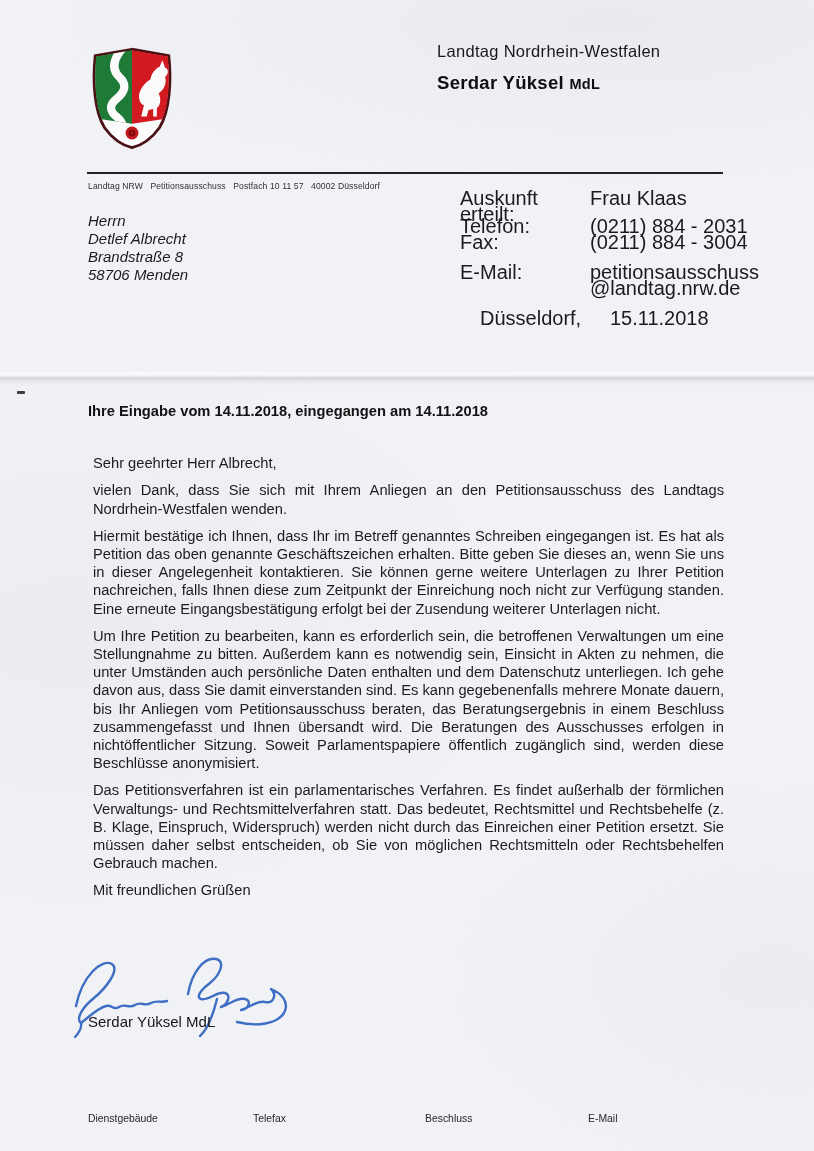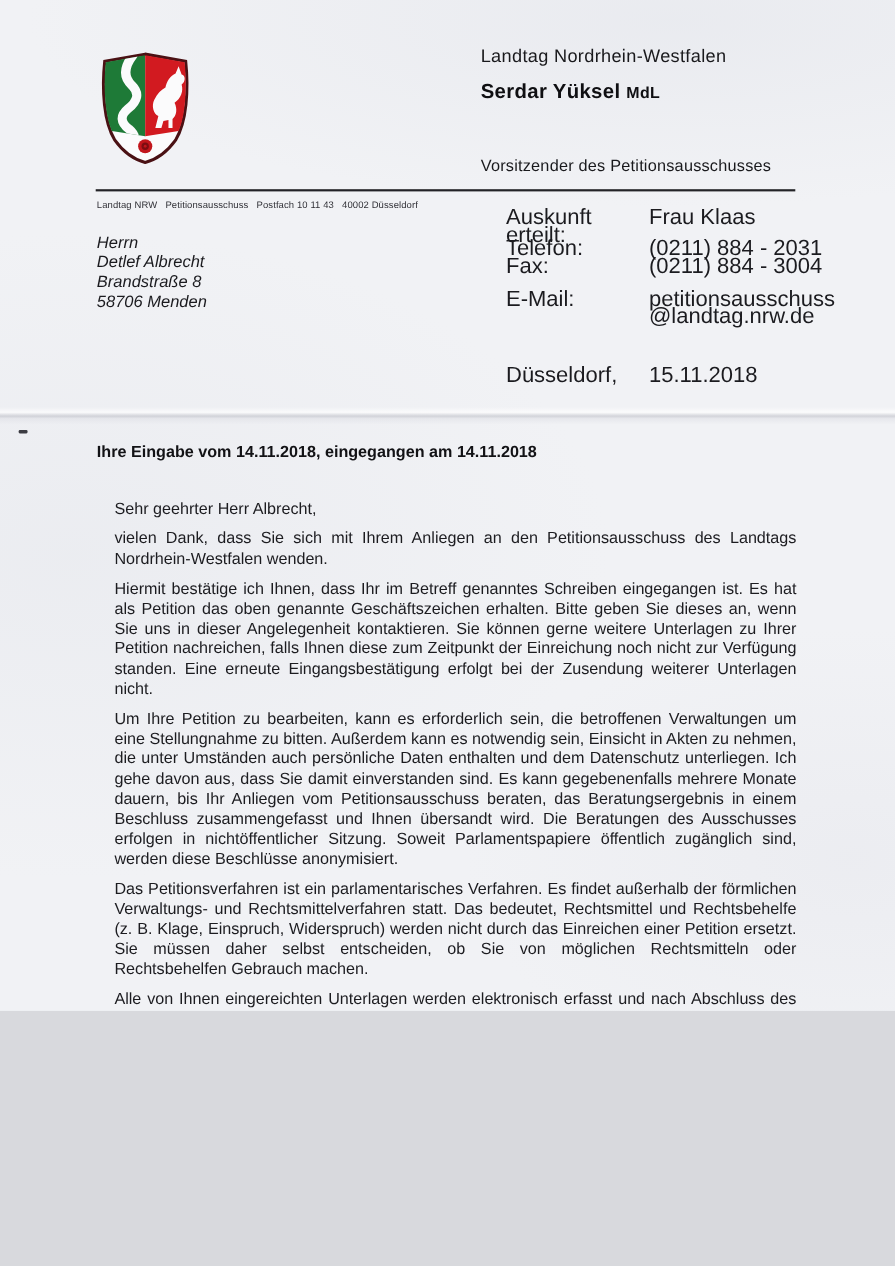--- a/index.html
+++ b/index.html
@@ -1,18 +1,18 @@
 <!DOCTYPE html>
 <html><head>
 <meta charset="utf-8">
 <style>
   html,body{margin:0;padding:0;background:#d8d9dd;}
   .page{
     position:relative;
-    width:814px;height:919px;
+    width:814px;height:1151px;
     margin:0 auto;
     background:#f1f2f5;
     background-image:
       radial-gradient(900px 260px at 75% 2%, rgba(227,229,235,.55), transparent 65%),
       radial-gradient(700px 420px at 8% 55%, rgba(226,228,234,.40), transparent 70%),
       radial-gradient(500px 300px at 95% 85%, rgba(229,230,236,.45), transparent 70%);
     font-family:"Liberation Sans","DejaVu Sans",sans-serif;
     color:#1d1d20;
     overflow:hidden;
   }
@@ -33,21 +33,21 @@
   .contact-row .val{display:inline-block;vertical-align:top;}
   .gz-bold{font-weight:700;}
   
   .crease{left:0;top:370px;width:814px;height:16px;
     background:linear-gradient(180deg, rgba(240,241,245,0) 0%, rgba(255,255,255,.7) 30%,
       rgba(168,170,180,.42) 52%, rgba(222,223,229,.55) 66%, rgba(240,241,245,0) 100%);}
   .scan-dash{left:17px;top:391px;width:8px;height:3px;background:#3c3c42;border-radius:1px;}
   
   .bodytext{left:88px;top:402px;width:636px;font-size:14.7px;line-height:18.2px;
     text-align:justify;color:#1c1c20;}
-  .bodytext p{margin:0 0 9px 16px;}
+  .bodytext p{margin:0 0 9px 5px;}
   .subject{font-weight:700;margin:0 0 34px 0 !important;color:#121215;}
   .salutation{text-align:left;}
   .closing{text-align:left;margin-top:1px;}
   
   .signature{left:66px;top:942px;width:250px;height:100px;pointer-events:none;}
   .signer{left:88px;top:1013px;font-size:15px;color:#17171a;}
   
   .fcol{position:absolute;top:1086px;font-size:10.4px;line-height:13px;color:#26262b;white-space:pre;}
   .fc0{left:88px;} .fc1{left:253px;} .fc2{left:425px;} .fc3{left:588px;}
 </style>
@@ -70,59 +70,57 @@
     <circle cx="50" cy="94" r="7" fill="#c2161c"></circle>
     <circle cx="50" cy="94" r="3.6" fill="#7d0d11"></circle>
     <circle cx="50" cy="94" r="1.4" fill="#c2161c"></circle>
   </svg>
 
   <div class="abs hdr-org">Landtag Nordrhein-Westfalen</div>
   <div class="abs hdr-person">
     <span>Serdar Yüksel</span>
     <span class="mdl">MdL</span>
   </div>
-  <div class="abs hdr-role">Vorsitzender des Petitionsausschusses</div>
 
   <div class="abs rule"></div>
-  <div class="abs sender-line">Landtag NRW   Petitionsausschuss   Postfach 10 11 43   40002 Düsseldorf</div>
+  <div class="abs sender-line">Landtag NRW   Petitionsausschuss   Postfach 10 11 57   40002 Düsseldorf</div>
 
   <div class="abs recipient">
     <div>Herrn</div>
     <div>Detlef Albrecht</div>
     <div>Brandstraße 8</div>
     <div>58706 Menden</div>
   </div>
 
   <div class="contact-row" style="top:190px;">
     <span class="lbl">Auskunft erteilt:</span><span class="val">Frau Klaas</span>
   </div>
   <div class="contact-row" style="top:218px;">
     <span class="lbl">Telefon:</span><span class="val">(0211) 884 - 2031</span>
   </div>
   <div class="contact-row" style="top:234px;">
     <span class="lbl">Fax:</span><span class="val">(0211) 884 - 3004</span>
   </div>
   <div class="contact-row" style="top:264px;">
     <span class="lbl">E-Mail:</span><span class="val"><span>petitionsausschuss</span><br><span>@landtag.nrw.de</span></span>
   </div>
-  <div class="contact-row" style="top:333px;">
+  <div class="contact-row" style="top:310px;margin-left:20px;">
     <span class="lbl">Düsseldorf,</span><span class="val">15.11.2018</span>
   </div>
 
   <div class="abs crease"></div>
   <div class="abs scan-dash"></div>
 
   <div class="abs bodytext">
     <p class="subject">Ihre Eingabe vom 14.11.2018, eingegangen am 14.11.2018</p>
     <p class="salutation">Sehr geehrter Herr Albrecht,</p>
     <p>vielen Dank, dass Sie sich mit Ihrem Anliegen an den Petitionsausschuss des Landtags Nordrhein-Westfalen wenden.</p>
     <p>Hiermit bestätige ich Ihnen, dass Ihr im Betreff genanntes Schreiben eingegangen ist. Es hat als Petition das oben genannte Geschäftszeichen erhalten. Bitte geben Sie dieses an, wenn Sie uns in dieser Angelegenheit kontaktieren. Sie können gerne weitere Unterlagen zu Ihrer Petition nachreichen, falls Ihnen diese zum Zeitpunkt der Einreichung noch nicht zur Verfügung standen. Eine erneute Eingangsbestätigung erfolgt bei der Zusendung weiterer Unterlagen nicht.</p>
     <p>Um Ihre Petition zu bearbeiten, kann es erforderlich sein, die betroffenen Verwaltungen um eine Stellungnahme zu bitten. Außerdem kann es notwendig sein, Einsicht in Akten zu nehmen, die unter Umständen auch persönliche Daten enthalten und dem Datenschutz unterliegen. Ich gehe davon aus, dass Sie damit einverstanden sind. Es kann gegebenenfalls mehrere Monate dauern, bis Ihr Anliegen vom Petitionsausschuss beraten, das Beratungsergebnis in einem Beschluss zusammengefasst und Ihnen übersandt wird. Die Beratungen des Ausschusses erfolgen in nichtöffentlicher Sitzung. Soweit Parlamentspapiere öffentlich zugänglich sind, werden diese Beschlüsse anonymisiert.</p>
     <p>Das Petitionsverfahren ist ein parlamentarisches Verfahren. Es findet außerhalb der förmlichen Verwaltungs- und Rechtsmittelverfahren statt. Das bedeutet, Rechtsmittel und Rechtsbehelfe (z. B. Klage, Einspruch, Widerspruch) werden nicht durch das Einreichen einer Petition ersetzt. Sie müssen daher selbst entscheiden, ob Sie von möglichen Rechtsmitteln oder Rechtsbehelfen Gebrauch machen.</p>
-    <p>Alle von Ihnen eingereichten Unterlagen werden elektronisch erfasst und nach Abschluss des Verfahrens vernichtet.</p>
     <p class="closing">Mit freundlichen Grüßen</p>
   </div>
 
   <svg class="abs signature" viewBox="0 0 250 100" aria-hidden="true">
     <g fill="none" stroke="#3f6fc5" stroke-width="2.4" stroke-linecap="round" stroke-linejoin="round">
       <path d="M10 64 C16 34 36 16 46 22 C54 28 40 46 28 56 C18 64 9 76 15 81 C16 86 12 92 9 95"></path>
       <path d="M15 81 C24 74 32 66 40 64 C46 62 47 69 53 65 C59 61 63 67 69 63 C75 59 79 65 85 61 C90 58 95 61 101 59"></path>
       <path d="M122 52 C126 30 138 15 150 17 C160 19 154 33 144 41 C136 47 129 55 135 57 C143 59 151 49 159 51 C166 53 161 63 155 65 C163 63 171 55 179 57 C187 59 181 68 175 68 C183 66 191 58 199 60 C208 62 211 52 205 47 C215 51 224 60 218 71 C211 82 191 85 171 80"></path>
       <path d="M151 57 C147 73 142 87 134 94"></path>
     </g>

